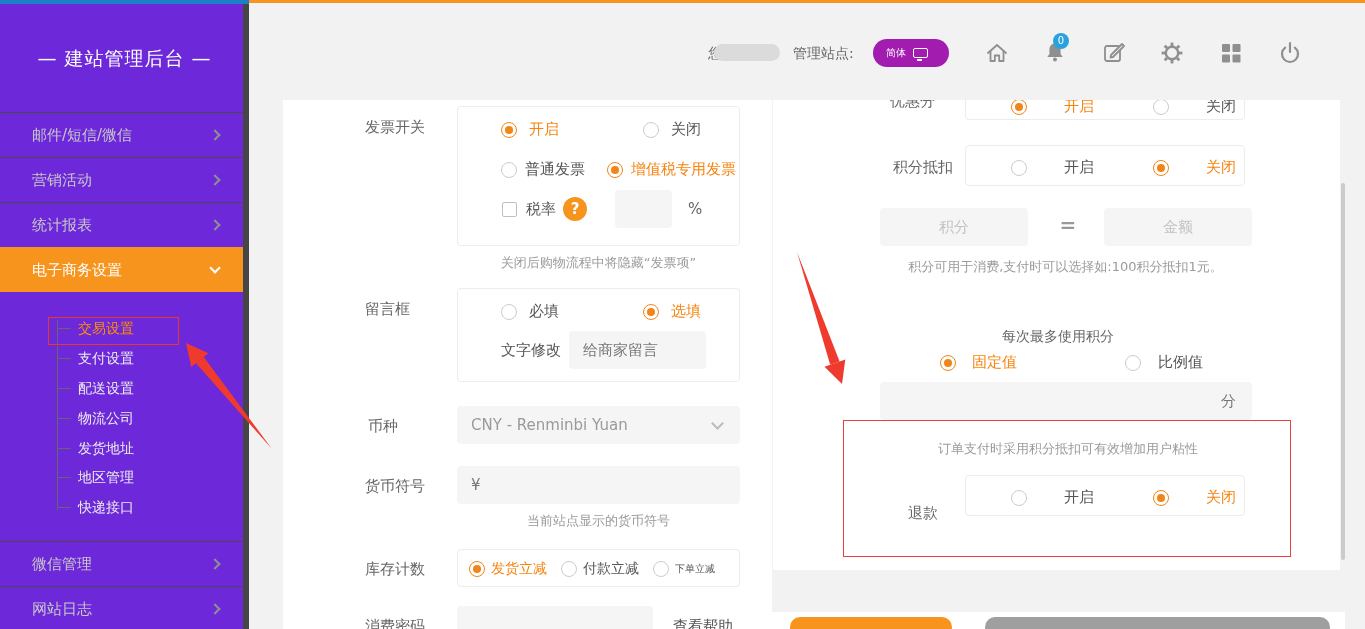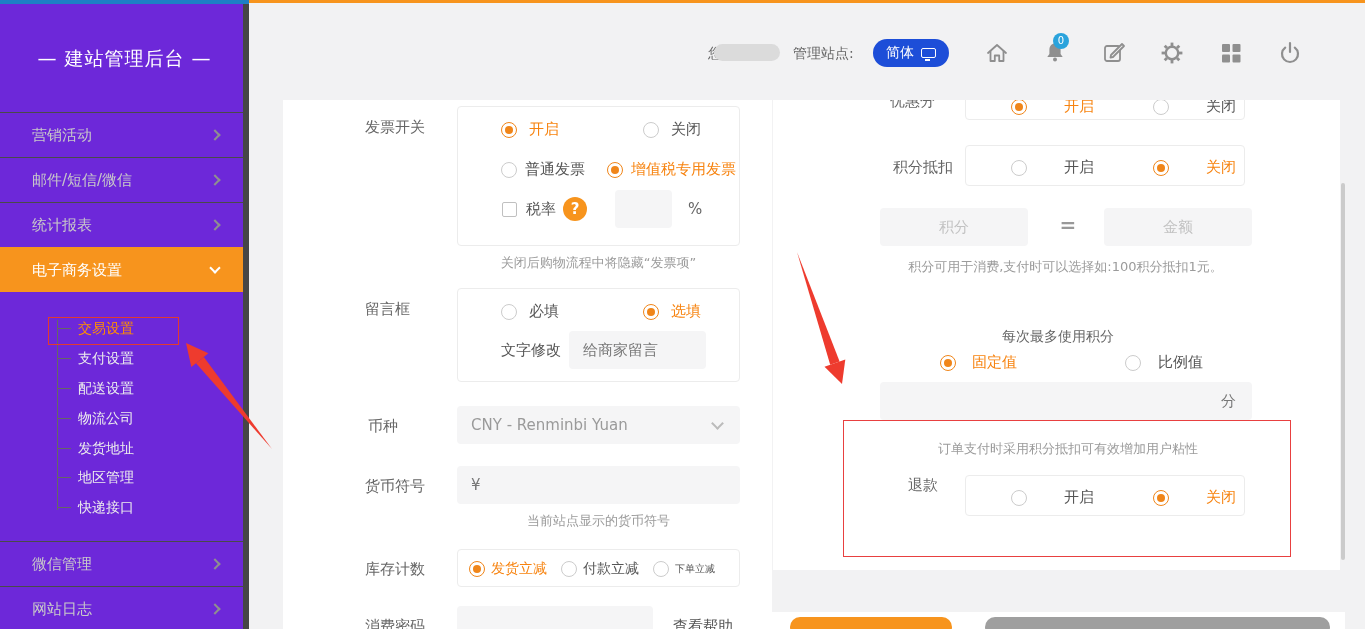--- a/index.html
+++ b/index.html
@@ -28,22 +28,22 @@
   .sub-item { position:absolute; left:78px; height:28px; line-height:28px;
     color:#ededed; font-size:14px; cursor:pointer; }
   .sub-item::before { content:""; position:absolute; left:-21px; top:14px; width:14px; height:1px; background:#666; }
   .sub-item.active { color:#ff9000; }
   .sub-redbox { left:48px; top:313px; width:131px; height:28px; border:1px solid #e23b2e; }
   .sb-bottom { position:absolute; left:0; top:537px; width:249px; }
 
   
   .hdr-text { color:#666; font-size:14px; }
   .redact { left:714px; top:44px; width:66px; height:17px; background:#dbdbdb; border-radius:9px; }
-  .lang-pill { left:873px; top:39px; width:76px; height:28px; border-radius:14px; background:#1d4ed8;
-    display:flex; align-items:center; padding-left:13px; color:#fff; font-size:14px; cursor:pointer; }
+  .lang-pill { left:873px; top:39px; width:76px; height:28px; border-radius:14px; background:#a21caf;
+    display:flex; align-items:center; padding-left:13px; color:#fff; font-size:10px; cursor:pointer; }
   .mon { width:15px; height:10px; border:1.5px solid #fff; border-radius:2px; margin-left:7px; position:relative; }
   .mon::after { content:""; position:absolute; left:3px; bottom:-4px; width:5px; height:2px; background:#fff; }
   .hicon { top:40px; width:26px; height:26px; cursor:pointer; }
   .badge { left:1053px; top:33px; width:16px; height:16px; background:#2aa3dc; border-radius:50%;
     color:#fff; font-size:10px; text-align:center; line-height:16px; z-index:3; }
 
   
   #panel-left { left:283px; top:100px; width:489px; height:529px; background:#fff; }
   #panel-right { left:773px; top:100px; width:567px; height:470px; background:#fff; overflow:hidden; }
   .flabel { position:absolute; color:#666; font-size:15px; }
@@ -78,25 +78,25 @@
 
 <div id="stage">
 
   <div class="abs strip-blue"></div>
   <div class="abs strip-orange"></div>
 
   <div class="abs" id="sidebar">
     <div class="sb-title">— 建站管理后台 —</div>
     <div class="sb-menu">
       <div class="sb-item">
+        <span>邮件/短信/微信</span>
+        <span class="chev"></span>
+      </div>
+      <div class="sb-item">
         <span>营销活动</span>
-        <span class="chev"></span>
-      </div>
-      <div class="sb-item">
-        <span>邮件/短信/微信</span>
         <span class="chev"></span>
       </div>
       <div class="sb-item">
         <span>统计报表</span>
         <span class="chev"></span>
       </div>
       <div class="sb-item active">
         <span>电子商务设置</span>
         <span class="chev"></span>
       </div>
@@ -281,21 +281,21 @@
       <span class="radio" style="margin-left:108px;"></span>
       <span class="olabel" style="margin-left:17px;">比例值</span>
     </div>
     <div class="ginput" style="left:107px; top:282px; width:372px; height:38px; justify-content:flex-end; padding-right:16px; padding-left:0;">
       <span>分</span>
     </div>
 
     <div class="redbox" style="left:70px; top:320px; width:448px; height:137px;"></div>
     <div class="note" style="left:80px; top:340px; width:430px;">订单支付时采用积分抵扣可有效增加用户粘性</div>
 
-    <div class="flabel" style="left:135px; top:376px;text-align:right;">退款</div>
+    <div class="flabel" style="left:135px; top:404px;text-align:right;">退款</div>
     <div class="gbox" style="left:192px; top:375px; width:280px; height:41px;">
       <div class="row" style="left:45px; top:12px;">
         <span class="radio"></span>
         <span class="olabel" style="margin-left:37px;">开启</span>
         <span class="radio sel" style="margin-left:59px;"></span>
         <span class="olabel on" style="margin-left:37px;">关闭</span>
       </div>
     </div>
   </div>
 

